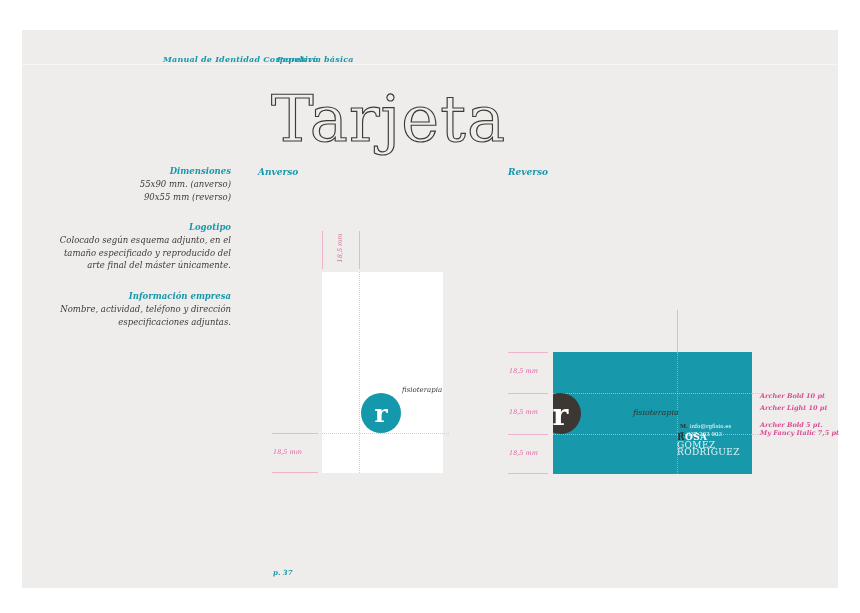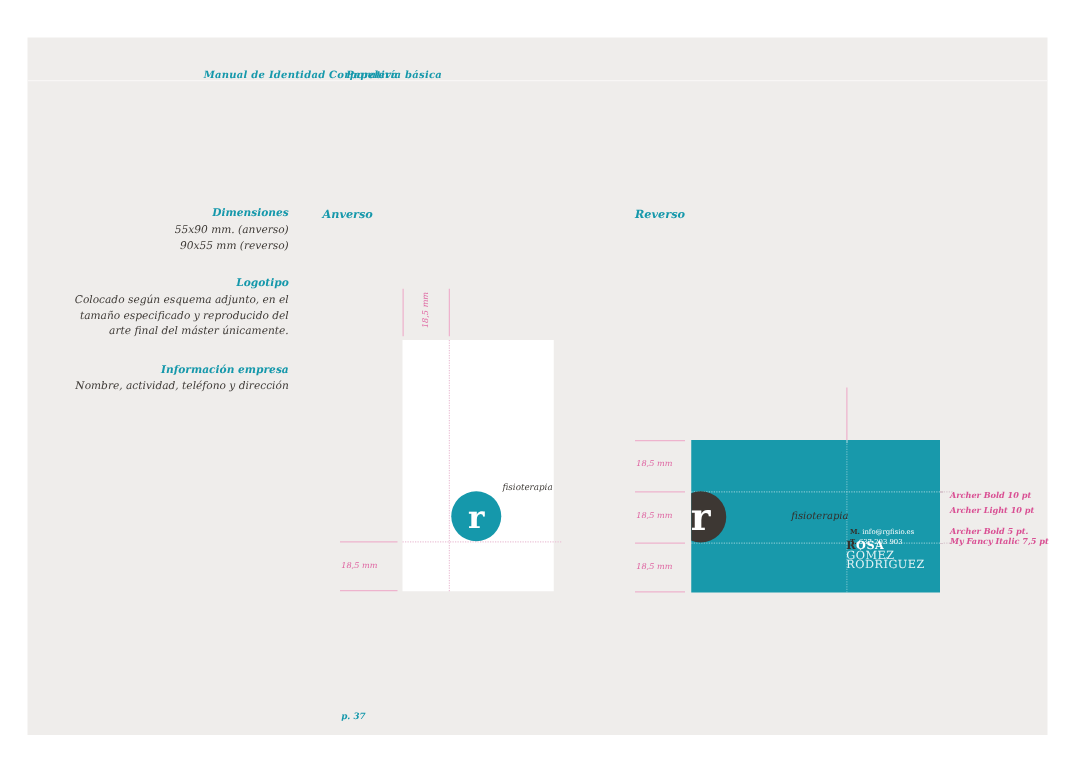--- a/index.html
+++ b/index.html
@@ -112,33 +112,35 @@
 </head>
 <body>
 
 <div class="page">
   <div class="panel"></div>
 
   <div class="manual-title">Manual de Identidad Corporativa</div>
   <div class="section-title">Papelería básica</div>
   <div class="header-rule"></div>
 
+  <div class="page-title">Tarjeta</div>
 
   <div class="sidebar">
     <div class="sb-heading">Dimensiones</div>
     <div class="sb-line">55x90 mm. (anverso)</div>
     <div class="sb-line">90x55 mm (reverso)</div>
     <div class="sb-gap"></div>
     <div class="sb-heading">Logotipo</div>
     <div class="sb-line">Colocado según esquema adjunto, en el</div>
     <div class="sb-line">tamaño especificado y reproducido del</div>
     <div class="sb-line">arte final del máster únicamente.</div>
     <div class="sb-gap"></div>
     <div class="sb-heading">Información empresa</div>
     <div class="sb-line">Nombre, actividad, teléfono y dirección</div>
+    <div class="sb-line">especificaciones adjuntas.</div>
   </div>
 
   <div class="diagram-label anverso-label">Anverso</div>
   <div class="diagram-label reverso-label">Reverso</div>
 
   <div class="mline" style="left:322px; top:231px; width:1px; height:38px;"></div>
   <div class="mline" style="left:359px; top:231px; width:1px; height:38px;"></div>
   <div class="mlabel-rot">18,5 mm</div>
 
   <div class="card-front"></div>

